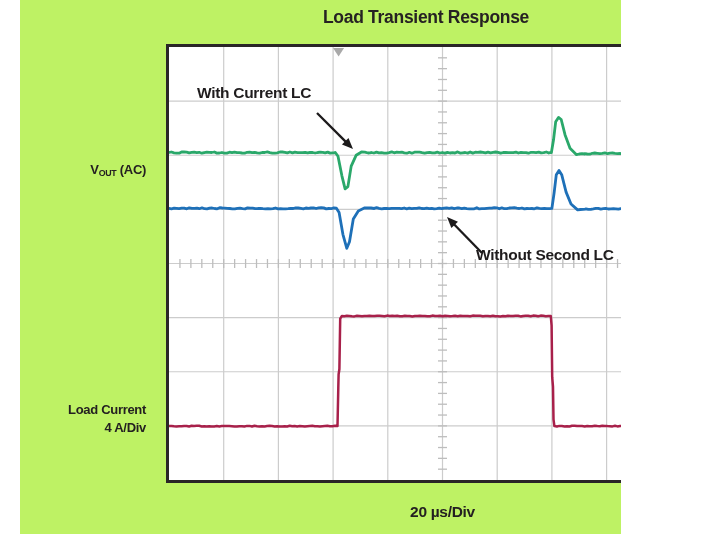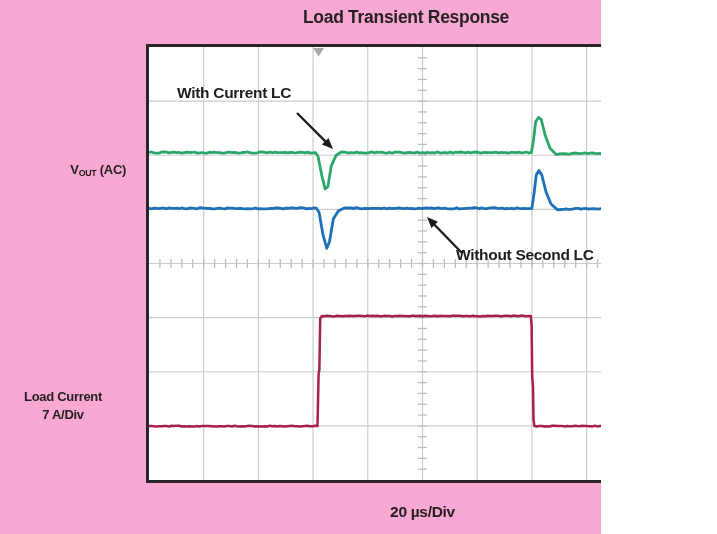--- a/index.html
+++ b/index.html
@@ -1,18 +1,18 @@
 <!DOCTYPE html>
 <html><head>
 <meta charset="utf-8">
 <style>
   html,body{margin:0;padding:0;background:#ffffff;}
   #fig{
-    position:relative;width:601px;height:534px;background:#f9a8d4;overflow:hidden;
-    font-family:"Liberation Sans",sans-serif;color:#262223;
+    position:relative;width:601px;height:534px;background:#bef264;overflow:hidden;
+    font-family:"Liberation Sans",sans-serif;color:#262223;margin-left:20px;
   }
   #chart-title{
     position:absolute;top:7px;left:406px;transform:translateX(-50%);
     font-size:17.5px;font-weight:700;white-space:nowrap;letter-spacing:-0.3px;
   }
   #plot-wrap{
     position:absolute;left:146px;top:44px;width:547px;height:433px;
     border:3px solid #2a2627;background:#ffffff;
   }
   #plot-wrap svg{display:block;}
@@ -20,21 +20,21 @@
     position:absolute;font-size:15.5px;font-weight:700;white-space:nowrap;
     letter-spacing:-0.3px;color:#1f1c1d;
   }
   #annot-with{left:177px;top:84px;}
   #annot-without{left:456px;top:246px;}
   .axis-label{
     position:absolute;left:0;width:126px;text-align:right;padding-right:2px;
     font-size:13px;font-weight:700;line-height:17.5px;letter-spacing:-0.3px;color:#242021;
   }
   #vout-label{top:161px;}
-  #iload-label{top:388px;text-align:center;}
+  #iload-label{top:401px;}
   .axis-label sub{font-size:68%;vertical-align:-0.22em;}
   #time-label{
     position:absolute;left:146px;top:503px;width:553px;text-align:center;
     font-size:15.5px;font-weight:700;letter-spacing:-0.3px;color:#242021;
   }
 </style>
 </head>
 <body>
 
 <div id="fig">
@@ -162,18 +162,18 @@
   <div class="annot" id="annot-with">With Current LC</div>
 
   <div class="annot" id="annot-without">Without Second LC</div>
 
   <div class="axis-label" id="vout-label">
     <div><span>V</span><sub>OUT</sub><span> (AC)</span></div>
   </div>
 
   <div class="axis-label" id="iload-label">
     <div>Load Current</div>
-    <div>7 A/Div</div>
+    <div>4 A/Div</div>
   </div>
 
   <div id="time-label">20 µs/Div</div>
 
 </div>
 
 </body></html>

